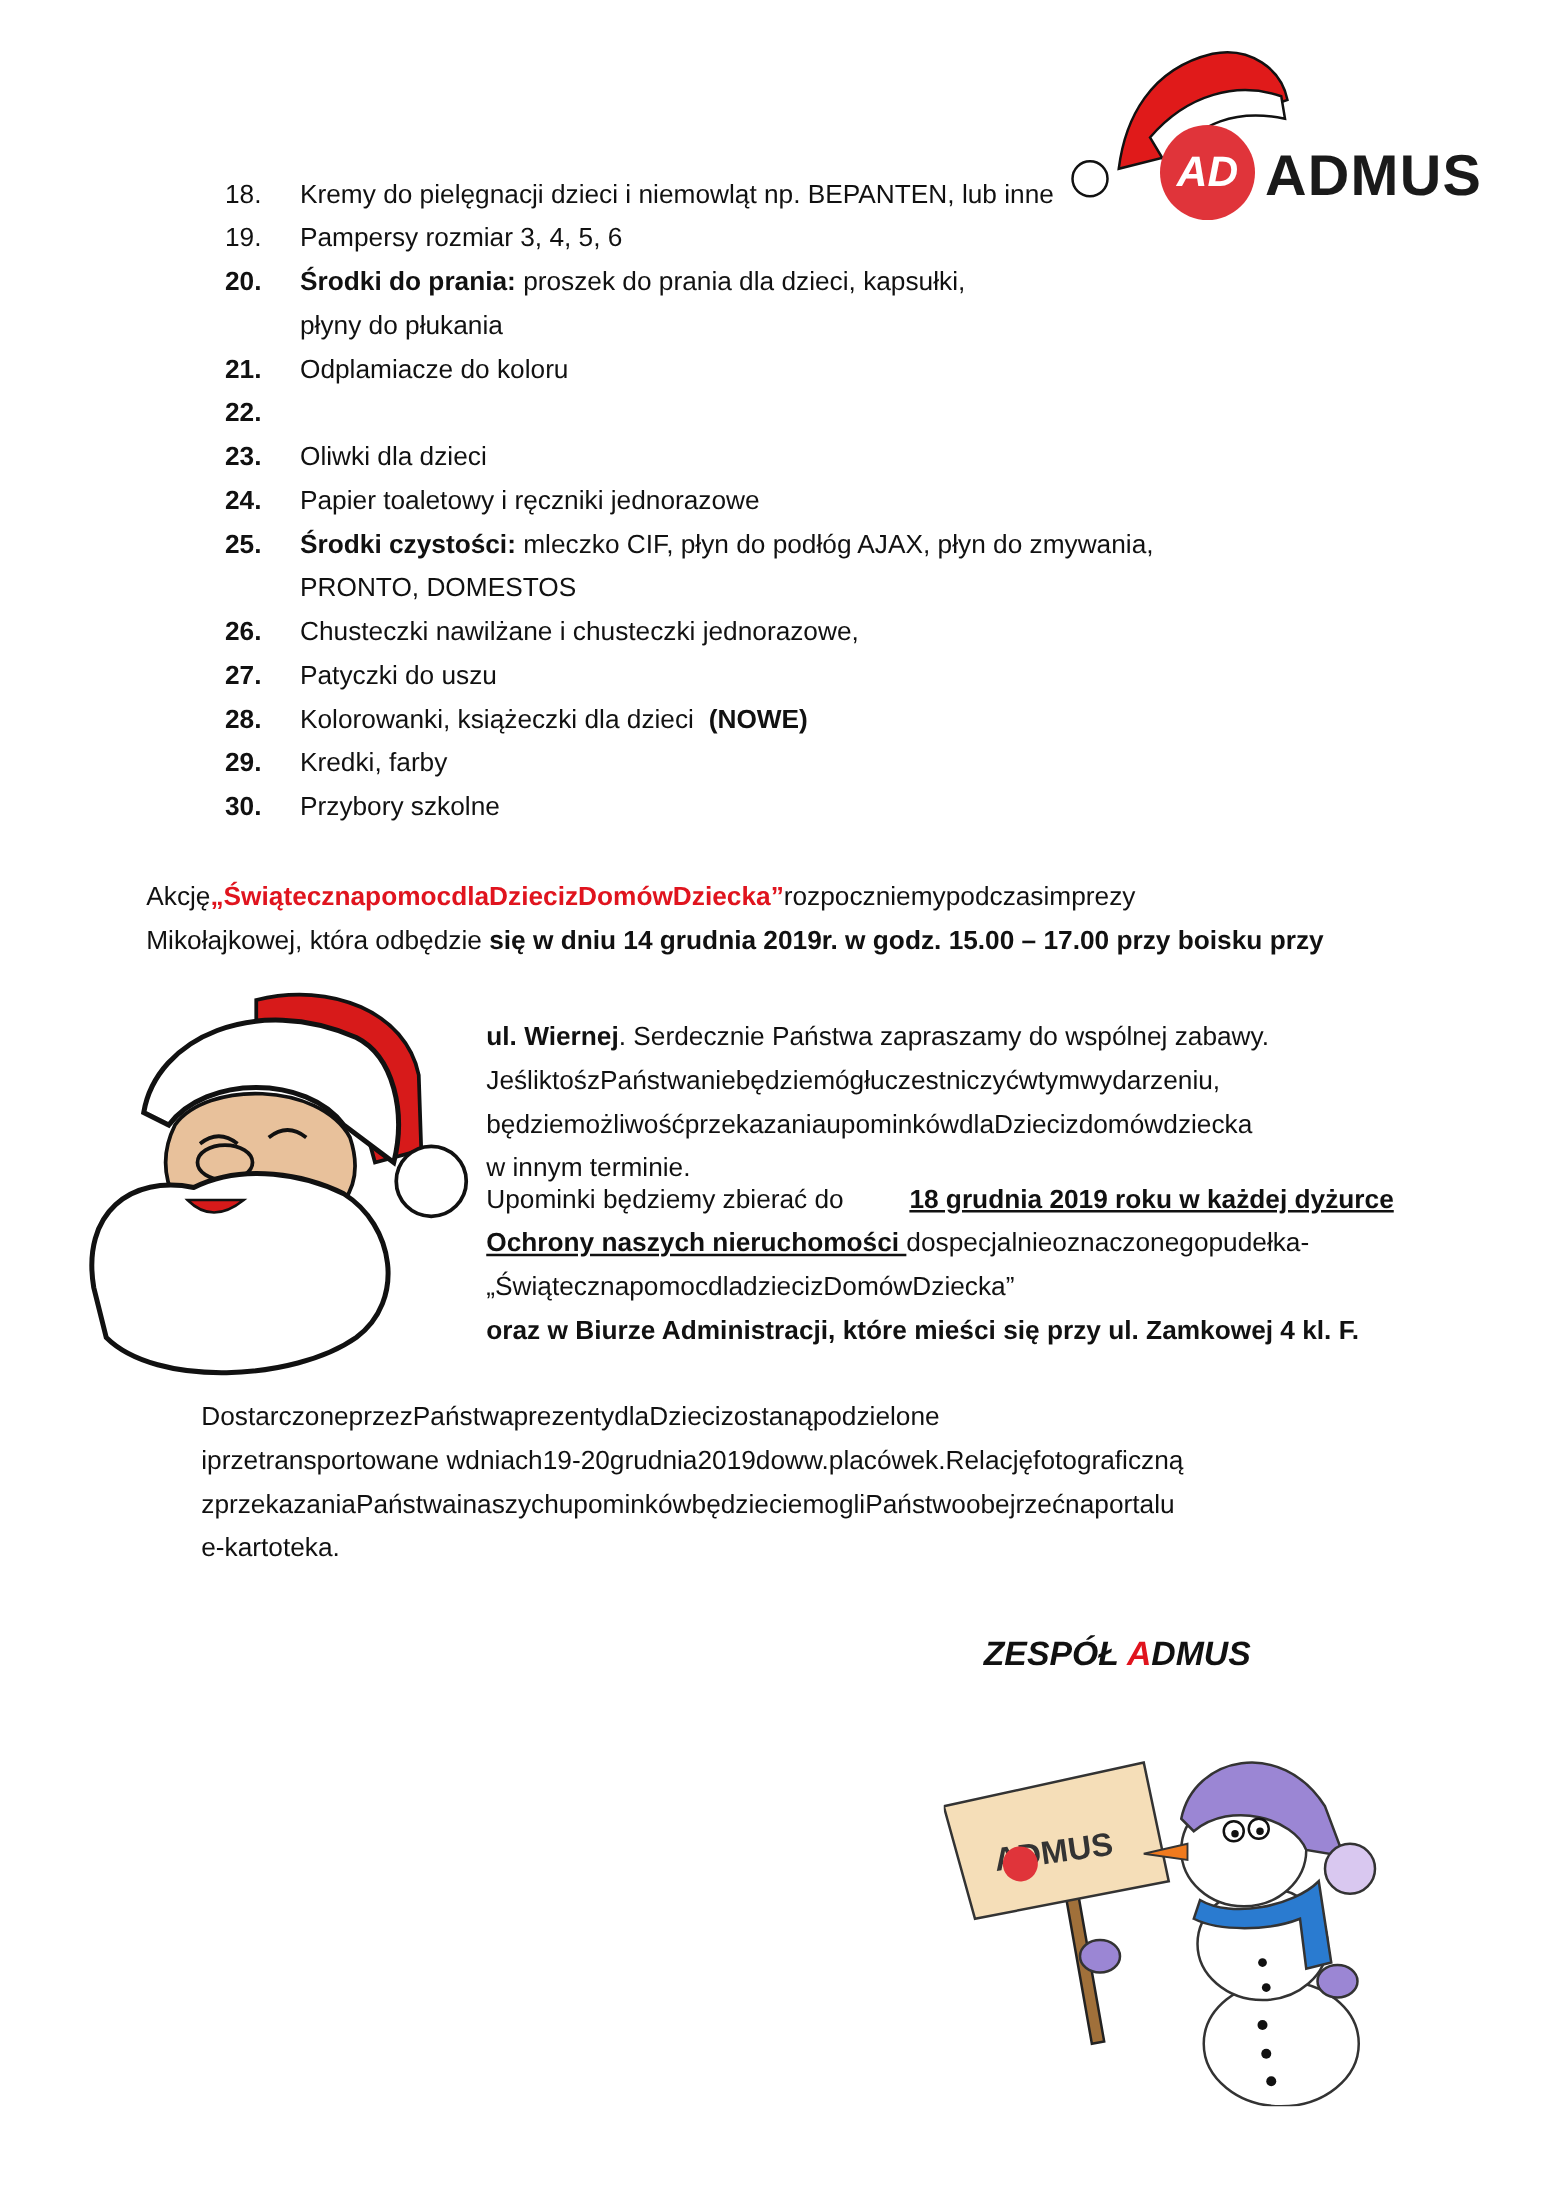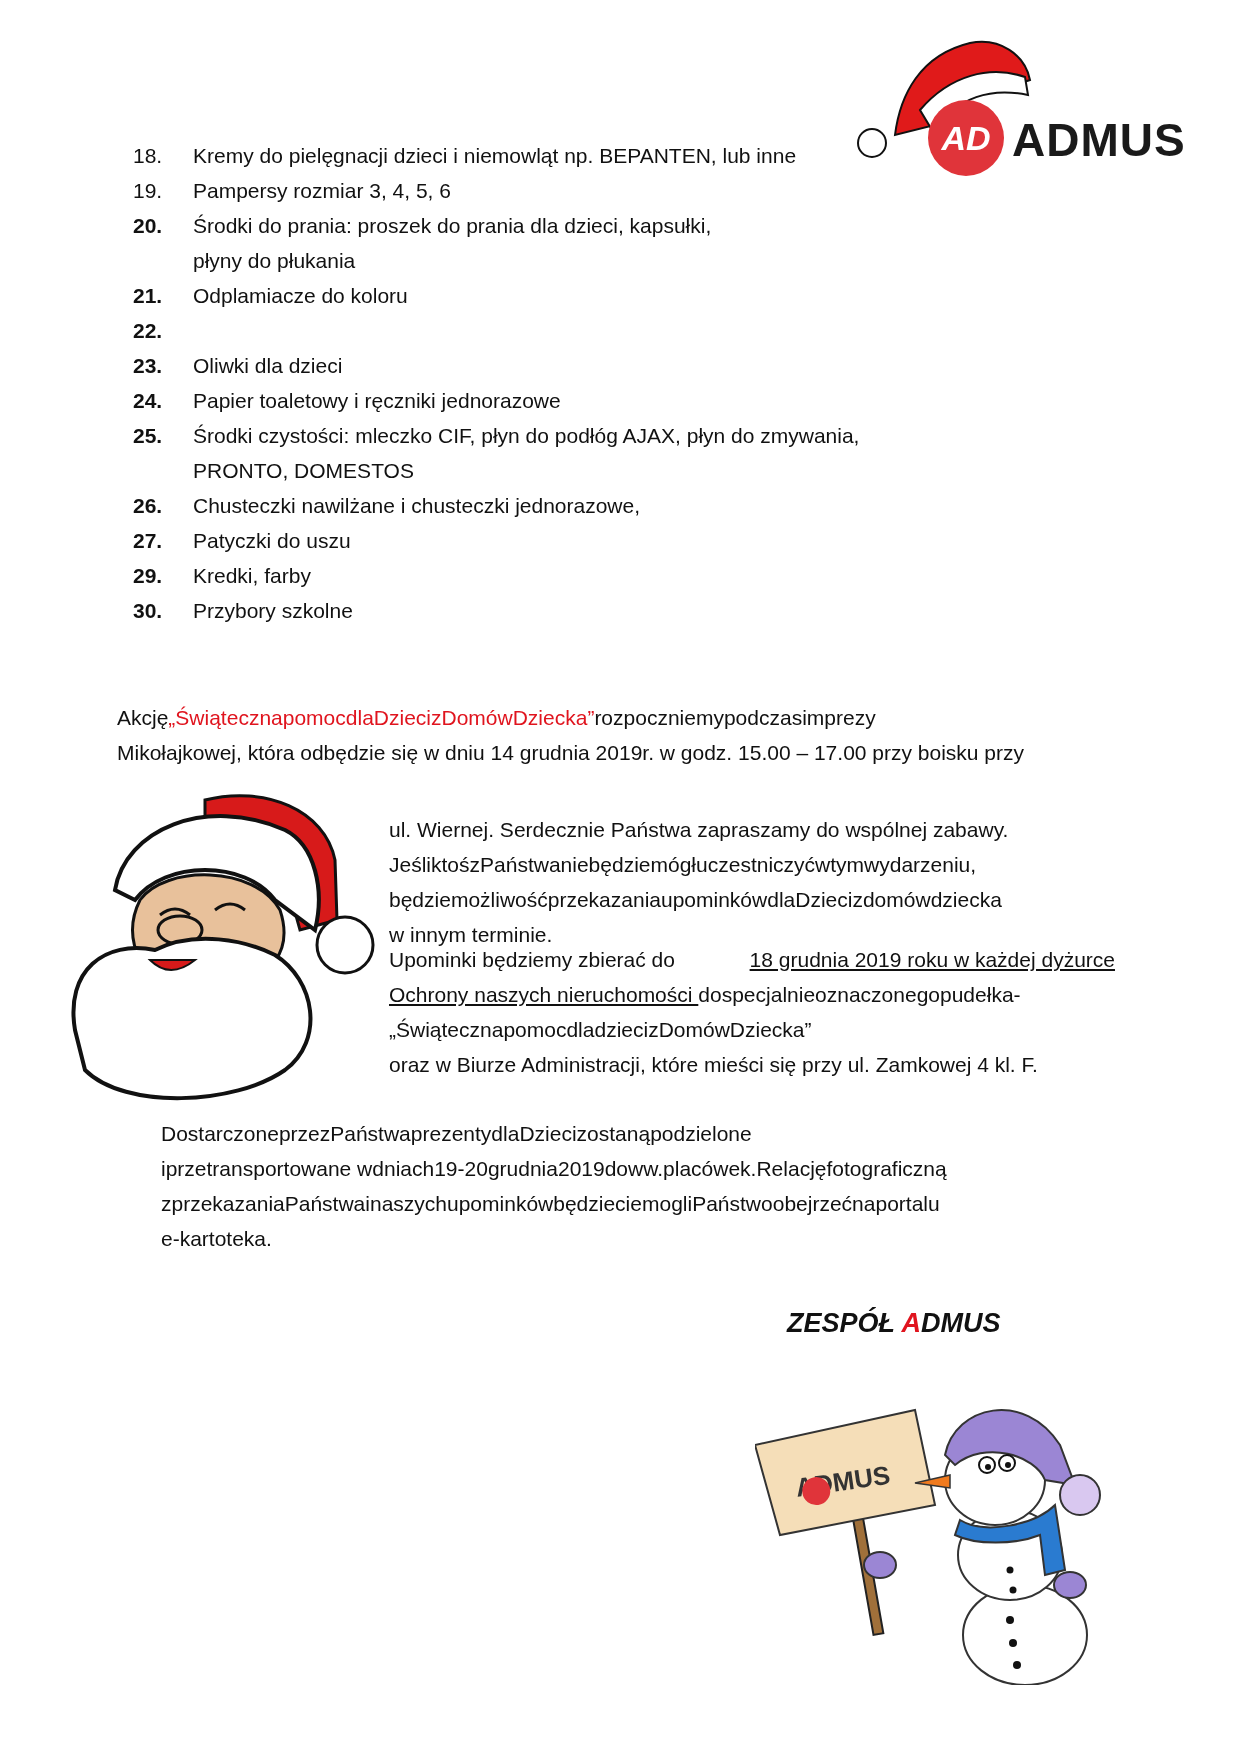--- a/index.html
+++ b/index.html
@@ -1,25 +1,25 @@
 <!DOCTYPE html>
 <html><head>
 <meta charset="utf-8">
 <style>
   html, body { margin:0; padding:0; background:#ffffff; }
   body { width:1240px; height:1754px; position:relative; overflow:hidden;
          font-family:"Liberation Sans", sans-serif; color:#111; }
   .abs { position:absolute; }
   .list { position:absolute; left:133px; top:138px; width:820px; font-size:21px; }
-  .li { position:relative; height:35px; line-height:35px; white-space:nowrap; }
+  .li { position:relative; height:35px; line-height:35px; white-space:nowrap;margin-left:47px; }
   .li .num { position:absolute; left:0; width:50px; }
   .li .num.b { font-weight:bold; }
   .li .txt { position:absolute; left:60px; }
   .li.cont { height:35px; }
-  b { font-weight:normal; }
+  b { font-weight:bold; }
   .red { color:#e0141e; }
   .para { position:absolute; font-size:21px; line-height:35px; text-align:justify; }
   .para .line { display:block; height:35px; white-space:nowrap; }
   .justify { display:flex; justify-content:space-between; white-space:nowrap; }
   .u { text-decoration:underline; }
   .signature { position:absolute; left:787px; top:1308px; font-size:27px; font-weight:bold; font-style:italic; }
 </style>
 </head>
 <body>
 
@@ -71,20 +71,24 @@
     <div class="li cont">
       <span class="txt">PRONTO, DOMESTOS</span>
     </div>
     <div class="li">
       <span class="num b">26.</span>
       <span class="txt"><span>Chusteczki nawilżane i chusteczki jednorazowe,</span></span>
     </div>
     <div class="li">
       <span class="num b">27.</span>
       <span class="txt"><span>Patyczki do uszu</span></span>
+    </div>
+    <div class="li">
+      <span class="num b">28.</span>
+      <span class="txt"><span>Kolorowanki, książeczki dla dzieci </span><b style="margin-left: 6px;">(NOWE)</b></span>
     </div>
     <div class="li">
       <span class="num b">29.</span>
       <span class="txt"><span>Kredki, farby</span></span>
     </div>
     <div class="li">
       <span class="num b">30.</span>
       <span class="txt"><span>Przybory szkolne</span></span>
     </div>
   </div>

